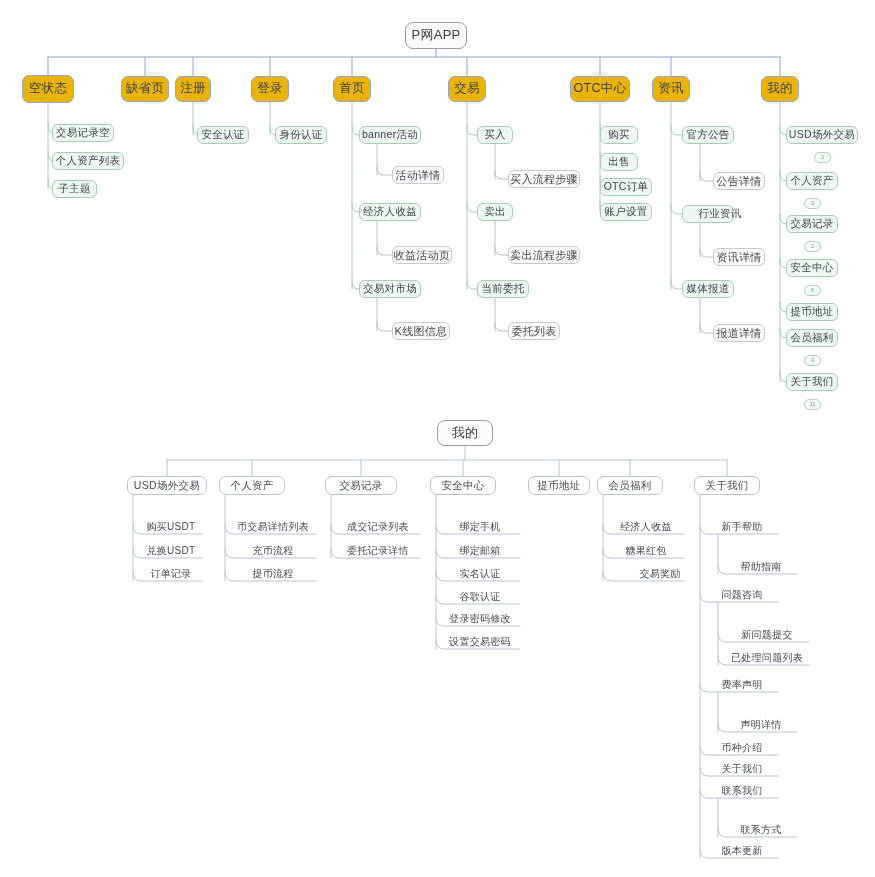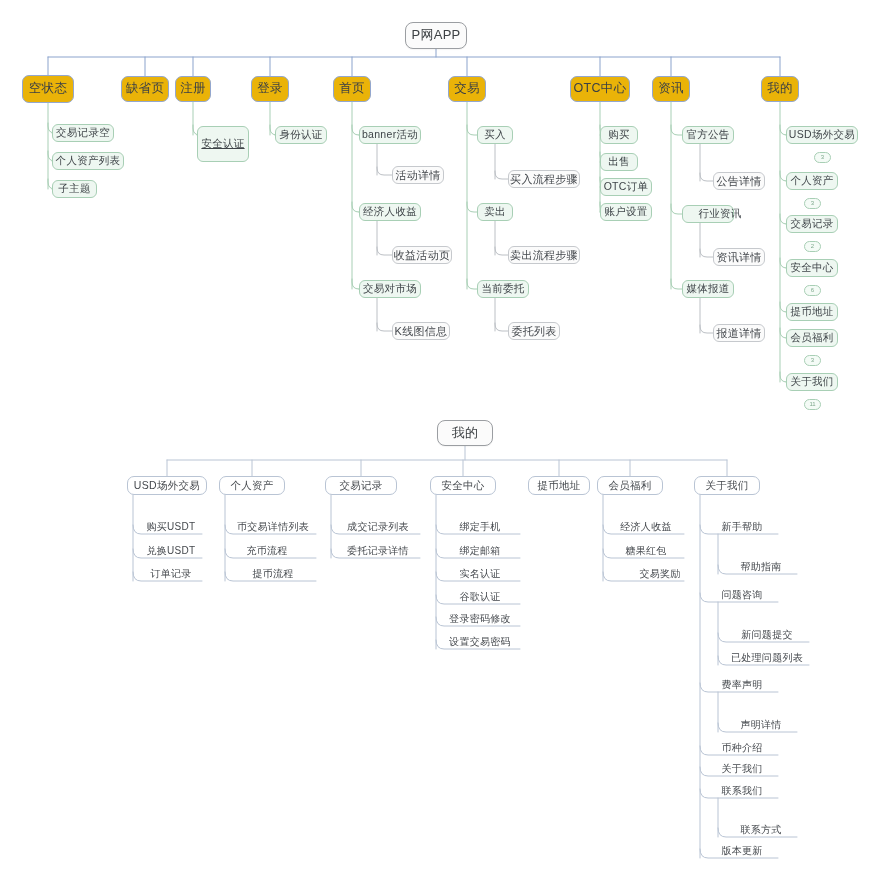--- a/index.html
+++ b/index.html
@@ -178,21 +178,21 @@
       <path d="M 700 849 Q 700 858 708 858 L 778 858" fill="none" stroke="#b9c4d4" stroke-width="1" stroke-linecap="round"></path>
     </svg>
   <div id="nodes">
       <div class="node n-root" style="left: 405px; top: 22px; width: 62px; height: 27px;">P网APP</div>
       <div class="node n-l1" style="left: 22px; top: 75px; width: 52px; height: 28px;">空状态</div>
       <div class="node n-l2" style="left: 52px; top: 124px; width: 62px; height: 18px;">交易记录空</div>
       <div class="node n-l2" style="left: 52px; top: 152px; width: 72px; height: 18px;">个人资产列表</div>
       <div class="node n-l2" style="left: 52px; top: 180px; width: 45px; height: 18px;">子主题</div>
       <div class="node n-l1" style="left: 121px; top: 76px; width: 48px; height: 26px;">缺省页</div>
       <div class="node n-l1" style="left: 175px; top: 76px; width: 36px; height: 26px;">注册</div>
-      <div class="node n-l2" style="left: 197px; top: 126px; width: 52px; height: 36px; text-decoration: underline;">安全认证</div>
+      <div class="node n-l2" style="left: 197px; top: 126px; width: 52px; height: 18px;">安全认证</div>
       <div class="node n-l1" style="left: 251px; top: 76px; width: 38px; height: 26px;">登录</div>
       <div class="node n-l2" style="left: 275px; top: 126px; width: 52px; height: 18px;">身份认证</div>
       <div class="node n-l1" style="left: 333px; top: 76px; width: 38px; height: 26px;">首页</div>
       <div class="node n-l2" style="left: 359px; top: 126px; width: 62px; height: 18px;">banner活动</div>
       <div class="node n-l3" style="left: 392px; top: 166px; width: 52px; height: 18px;">活动详情</div>
       <div class="node n-l2" style="left: 359px; top: 203px; width: 62px; height: 18px;">经济人收益</div>
       <div class="node n-l3" style="left: 392px; top: 246px; width: 60px; height: 18px;">收益活动页</div>
       <div class="node n-l2" style="left: 359px; top: 280px; width: 62px; height: 18px;">交易对市场</div>
       <div class="node n-l3" style="left: 392px; top: 322px; width: 58px; height: 18px;">K线图信息</div>
       <div class="node n-l1" style="left: 448px; top: 76px; width: 38px; height: 26px;">交易</div>
@@ -228,21 +228,21 @@
       <div class="badge" style="left: 804px; top: 355px;">3</div>
       <div class="node n-l2" style="left: 786px; top: 373px; width: 52px; height: 18px;">关于我们</div>
       <div class="badge" style="left: 804px; top: 399px;">11</div>
       <div class="node n-root" style="left: 437px; top: 420px; width: 56px; height: 26px;">我的</div>
       <div class="node n-b1" style="left: 127px; top: 476px; width: 80px; height: 19px;">USD场外交易</div>
       <div class="node n-leaf" style="left: 140px; top: 519px; width: 62px; height: 15px;">购买USDT</div>
       <div class="node n-leaf" style="left: 140px; top: 543px; width: 62px; height: 15px;">兑换USDT</div>
       <div class="node n-leaf" style="left: 140px; top: 566px; width: 62px; height: 15px;">订单记录</div>
       <div class="node n-b1" style="left: 219px; top: 476px; width: 66px; height: 19px;">个人资产</div>
       <div class="node n-leaf" style="left: 230px; top: 519px; width: 86px; height: 15px;">币交易详情列表</div>
-      <div class="node n-leaf" style="left: 224px; top: 543px; width: 86px; height: 15px;">充币流程</div>
+      <div class="node n-leaf" style="left: 230px; top: 543px; width: 86px; height: 15px;">充币流程</div>
       <div class="node n-leaf" style="left: 230px; top: 566px; width: 86px; height: 15px;">提币流程</div>
       <div class="node n-b1" style="left: 325px; top: 476px; width: 72px; height: 19px;">交易记录</div>
       <div class="node n-leaf" style="left: 336px; top: 519px; width: 84px; height: 15px;">成交记录列表</div>
       <div class="node n-leaf" style="left: 336px; top: 543px; width: 84px; height: 15px;">委托记录详情</div>
       <div class="node n-b1" style="left: 430px; top: 476px; width: 66px; height: 19px;">安全中心</div>
       <div class="node n-leaf" style="left: 440px; top: 519px; width: 80px; height: 15px;">绑定手机</div>
       <div class="node n-leaf" style="left: 440px; top: 543px; width: 80px; height: 15px;">绑定邮箱</div>
       <div class="node n-leaf" style="left: 440px; top: 566px; width: 80px; height: 15px;">实名认证</div>
       <div class="node n-leaf" style="left: 440px; top: 589px; width: 80px; height: 15px;">谷歌认证</div>
       <div class="node n-leaf" style="left: 440px; top: 611px; width: 80px; height: 15px;">登录密码修改</div>

